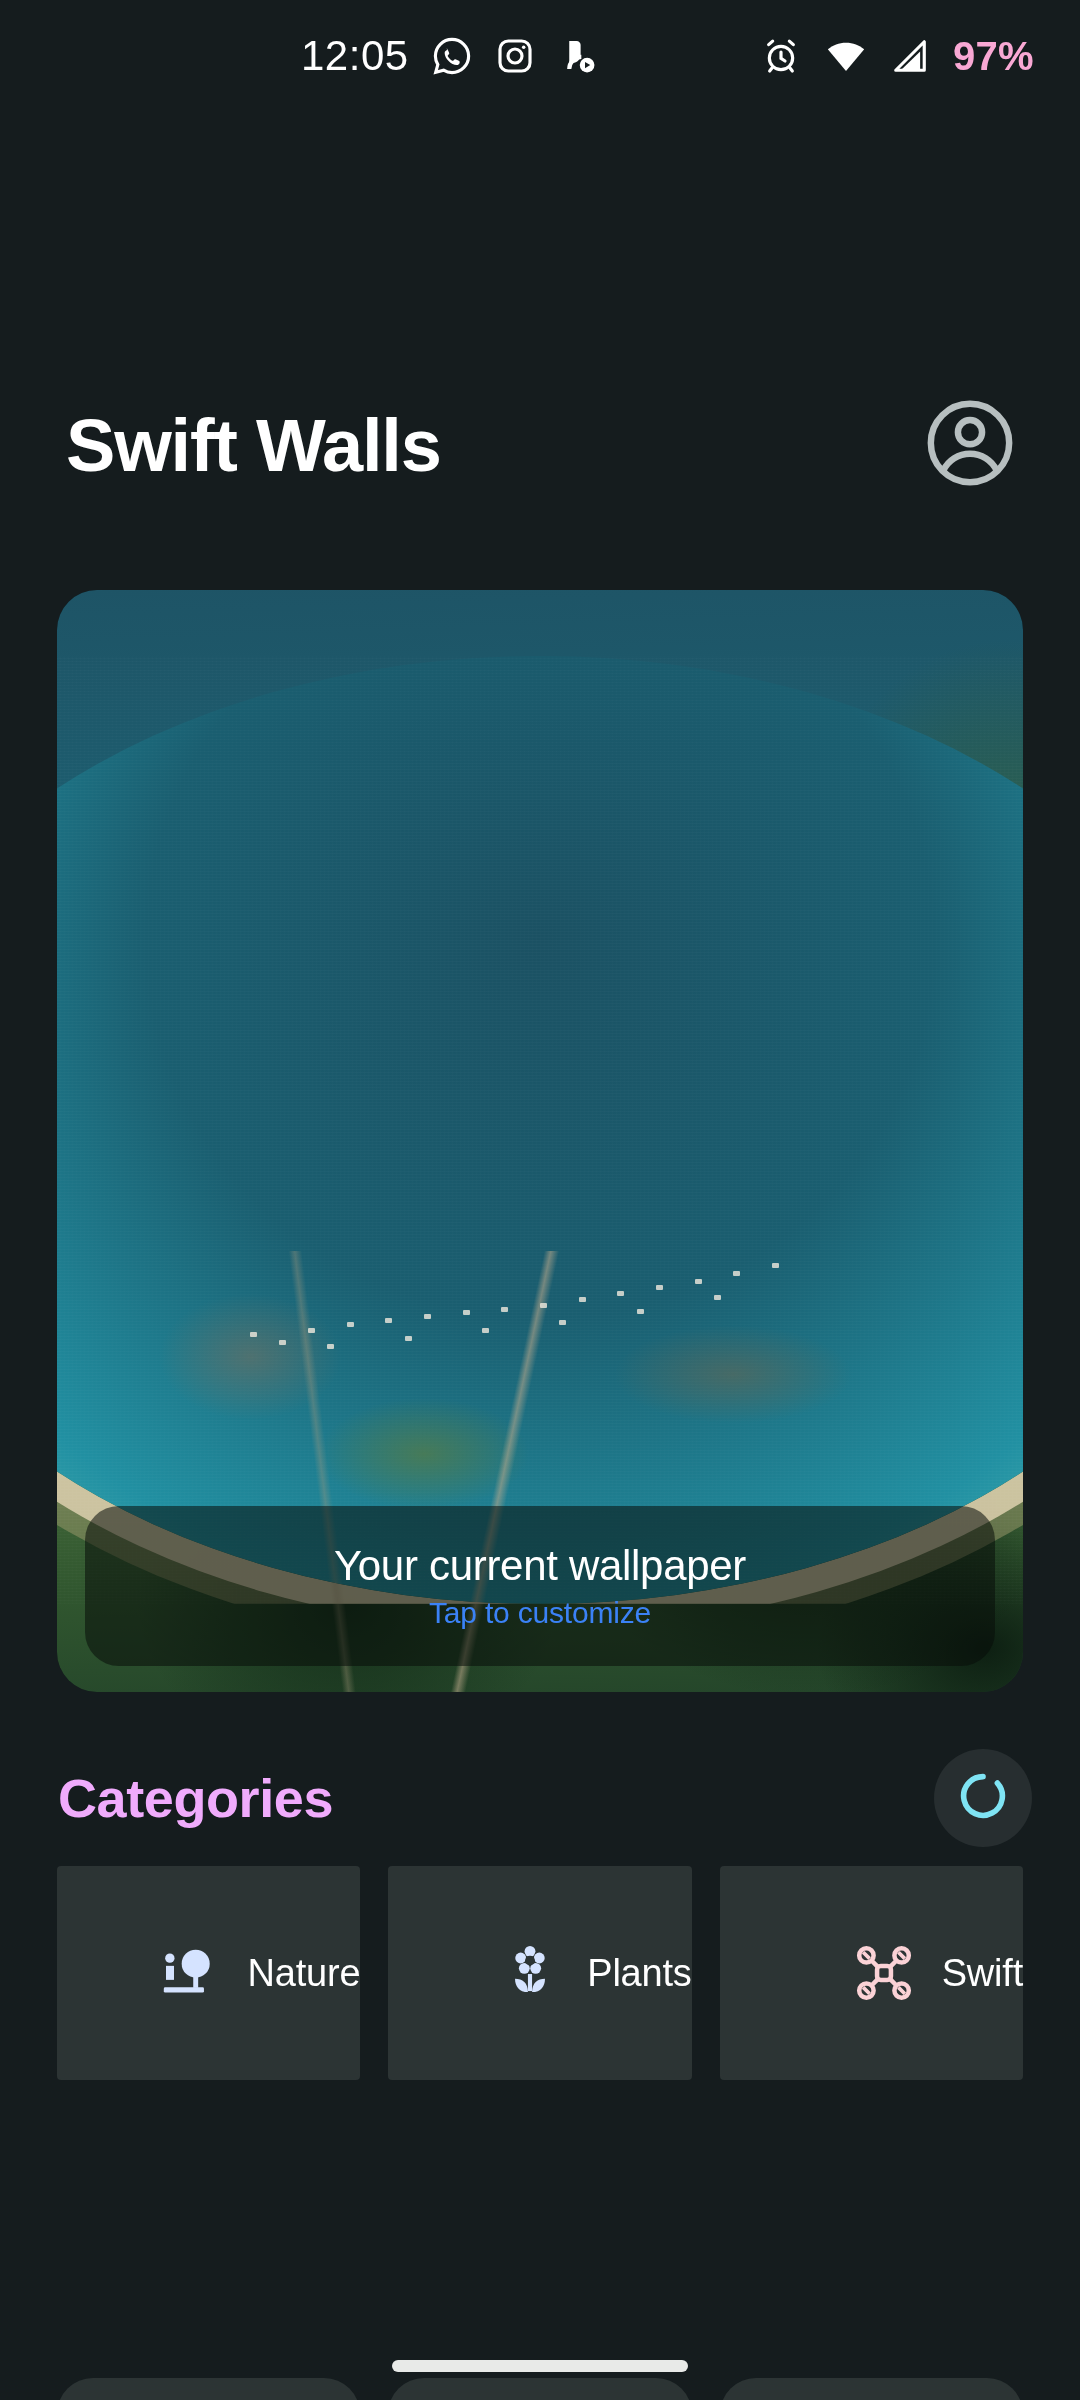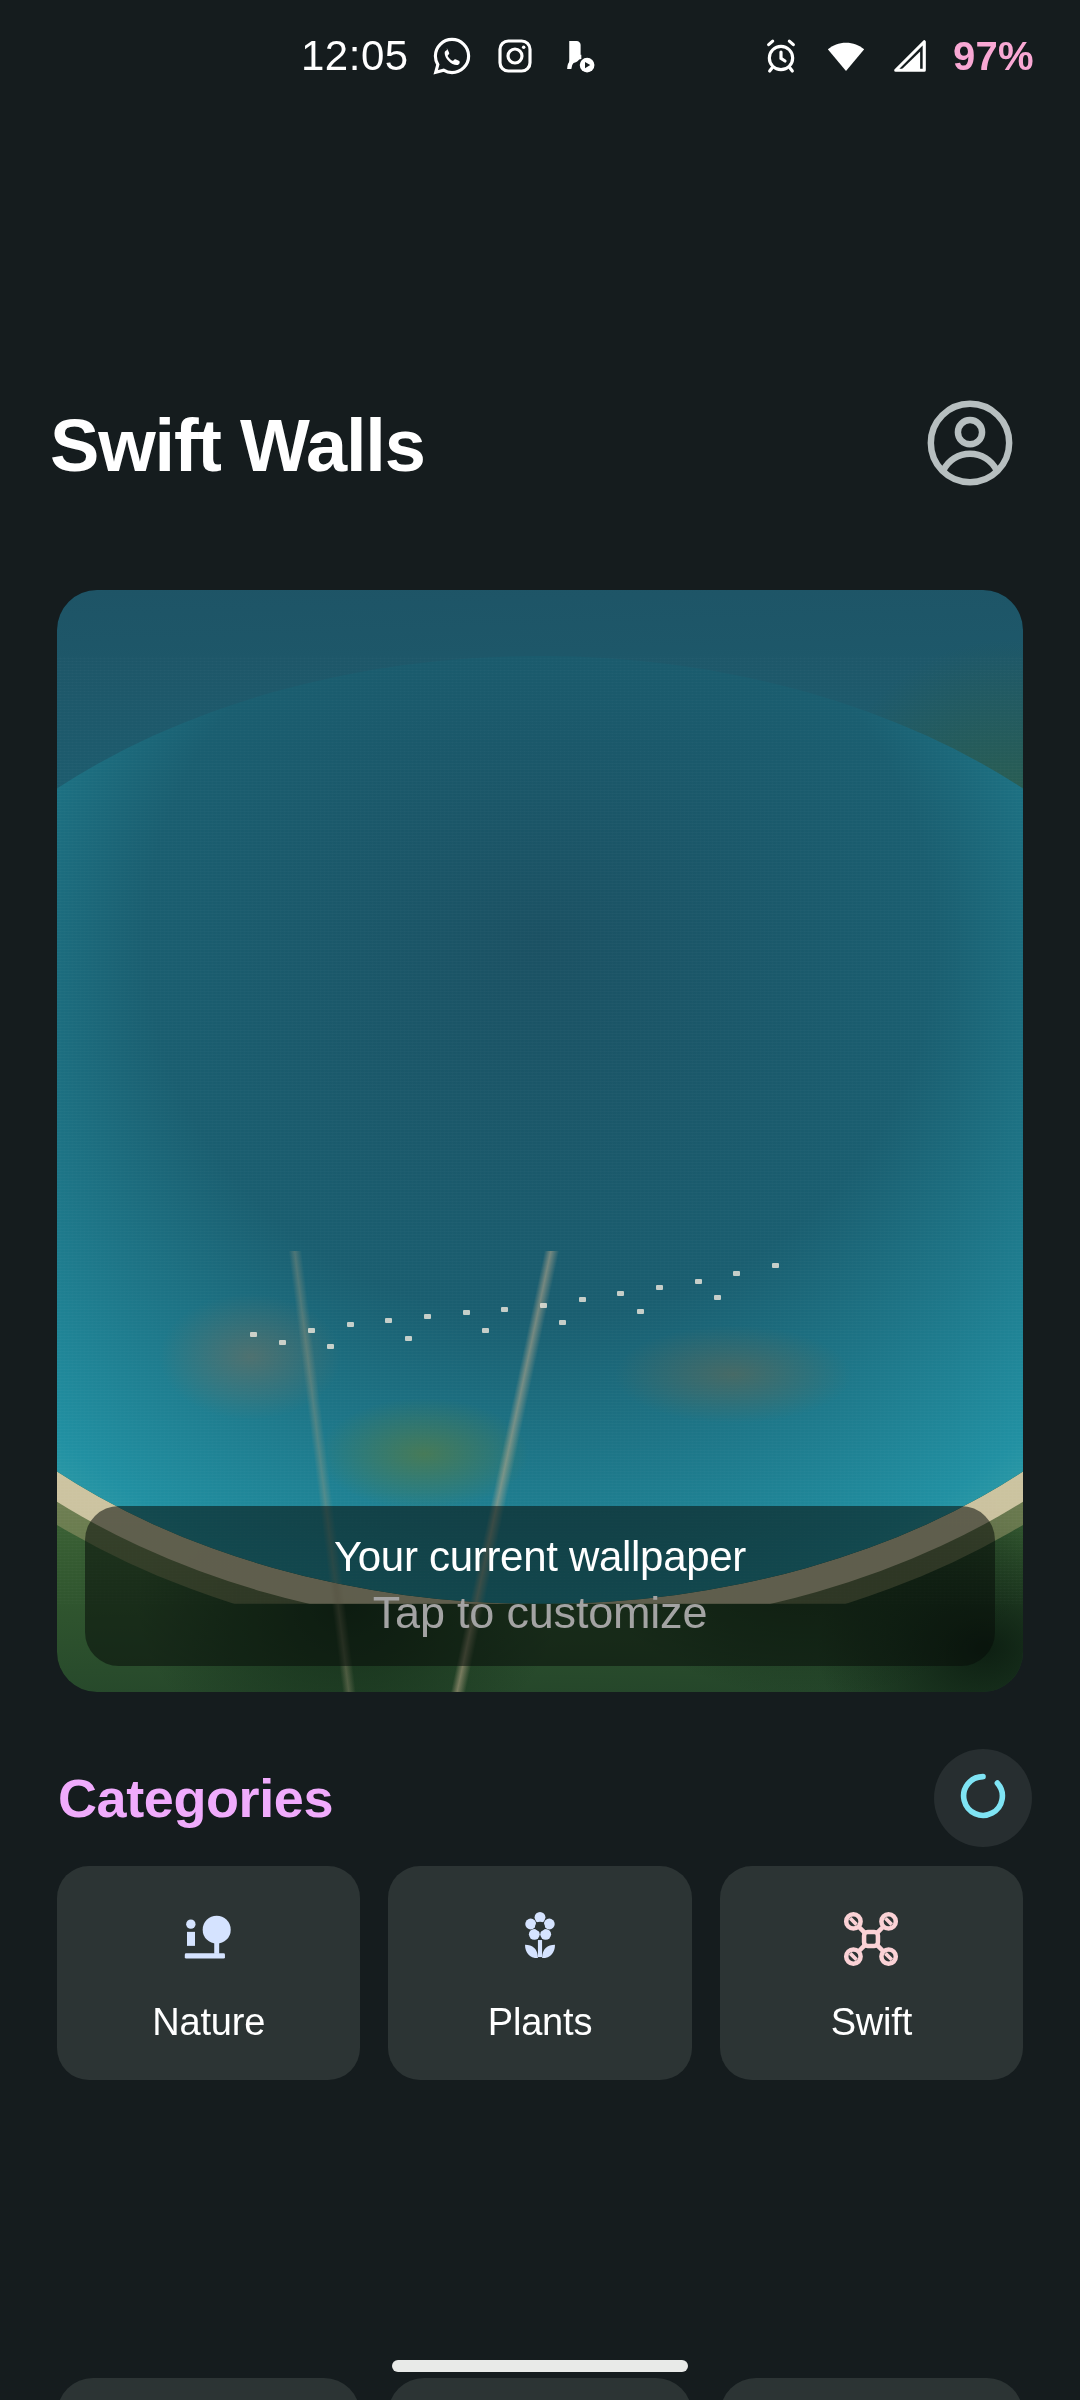--- a/index.html
+++ b/index.html
@@ -20,21 +20,21 @@
   .sb-left{ display:flex; align-items:center; gap:22px; margin-left:255px; }
   .sb-time{ color:#ffffff; font-size:42px; font-weight:500; letter-spacing:.5px; line-height:1; }
   .sb-right{ display:flex; align-items:center; gap:24px; }
   .sb-batt{ color:#f9a8d4; font-size:40px; font-weight:600; letter-spacing:.3px; }
   .sb-icon{ display:inline-flex; align-items:center; justify-content:center; }
 
   
   .appbar{
     position:absolute; top:370px; left:0; width:1080px; height:150px;
     display:flex; align-items:center; justify-content:space-between;
-    padding:0 58px 0 50px;
+    padding:0 58px 0 66px;
   }
   .app-title{
     color:#FFFFFF; font-size:74px; font-weight:700; letter-spacing:-1.2px;
     white-space:nowrap;
   }
   .account-btn{
     width:104px; height:104px; display:flex; align-items:center; justify-content:center;
     border-radius:50%;
   }
 
@@ -111,42 +111,42 @@
     position:absolute; width:7px; height:5px; background:rgba(235,230,220,.82);
     border-radius:1px; display:block;
   }
   .wall-overlay{
     position:absolute; left:28px; right:28px; bottom:26px; height:160px;
     background:rgba(8,12,10,.55);
     border-radius:34px;
     display:flex; flex-direction:column; align-items:center; justify-content:center; gap:6px;
   }
   .wall-title{ color:#FFFFFF; font-size:42px; font-weight:400; letter-spacing:-.3px; }
-  .wall-sub{ color:#a3a3a3; font-size:45px; font-weight:400; letter-spacing:-.2px; }
+  .wall-sub{ color:#3b82f6; font-size:30px; font-weight:400; letter-spacing:-.2px; }
 
   
   .cat-header{
     position:absolute; left:58px; right:48px; top:1742px; height:112px;
     display:flex; align-items:center; justify-content:space-between;
   }
   .cat-title{ color:#f0abfc; font-size:54px; font-weight:600; letter-spacing:-.4px;text-align:right; }
   .refresh-btn{
     width:98px; height:98px; border-radius:50%;
     background:#272E30;
     display:flex; align-items:center; justify-content:center;
   }
 
   
   .grid{
     position:absolute; left:57px; top:1866px; width:966px;
     display:grid; grid-template-columns:repeat(3, 1fr); gap:28px;
   }
   .cat-card{
-    height:214px; background:#2C3434; border-radius:32px;
-    display:flex; flex-direction:column; align-items:center; justify-content:center; gap:26px;
+    height:214px; background:#2C3434; border-radius:4px;
+    display:flex; flex-direction:row; align-items:center; justify-content:flex-end; gap:26px;
   }
   .cat-ico{ height:72px; display:flex; align-items:center; justify-content:center; }
   .cat-label{ color:#FFFFFF; font-size:38px; font-weight:400; letter-spacing:-.2px; }
 
   
   .grid-peek{
     position:absolute; left:57px; top:2378px; width:966px;
     display:grid; grid-template-columns:repeat(3, 1fr); gap:28px;
   }
   .cat-card-peek{ height:214px; background:#2C3434; border-radius:36px; }

